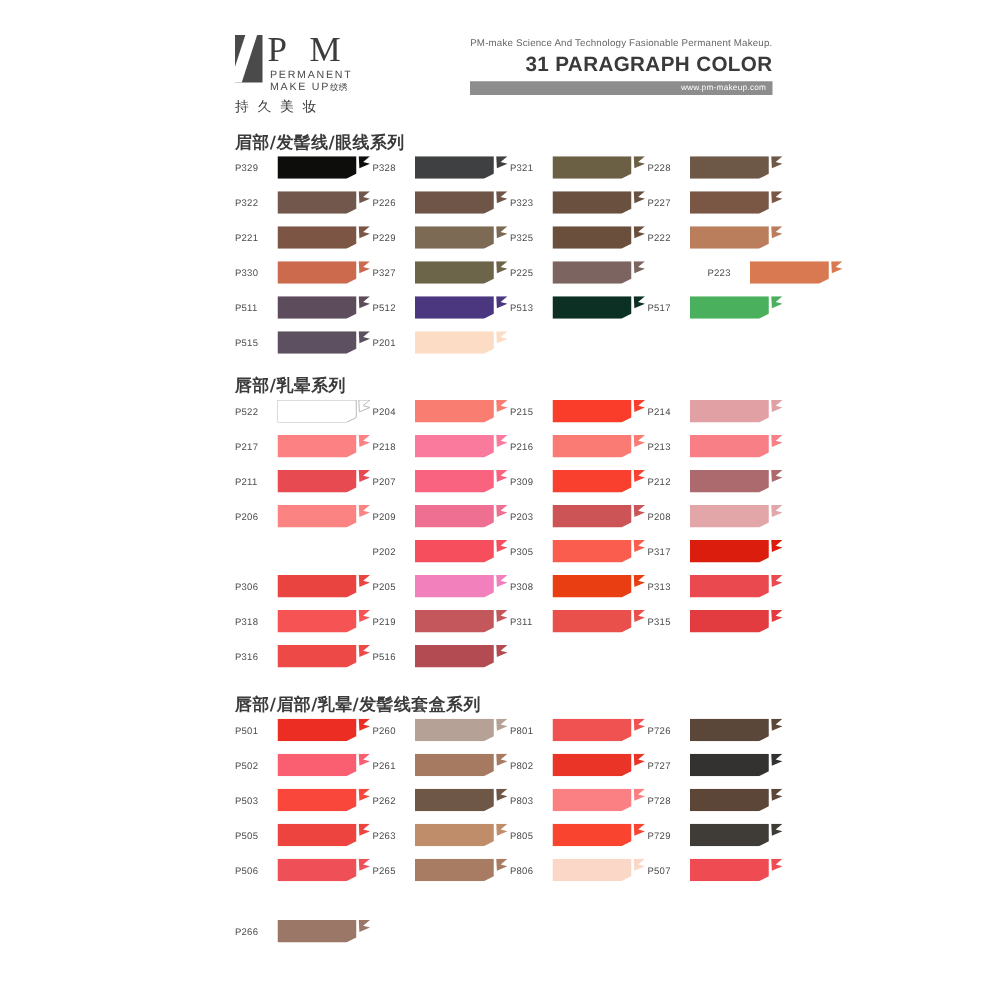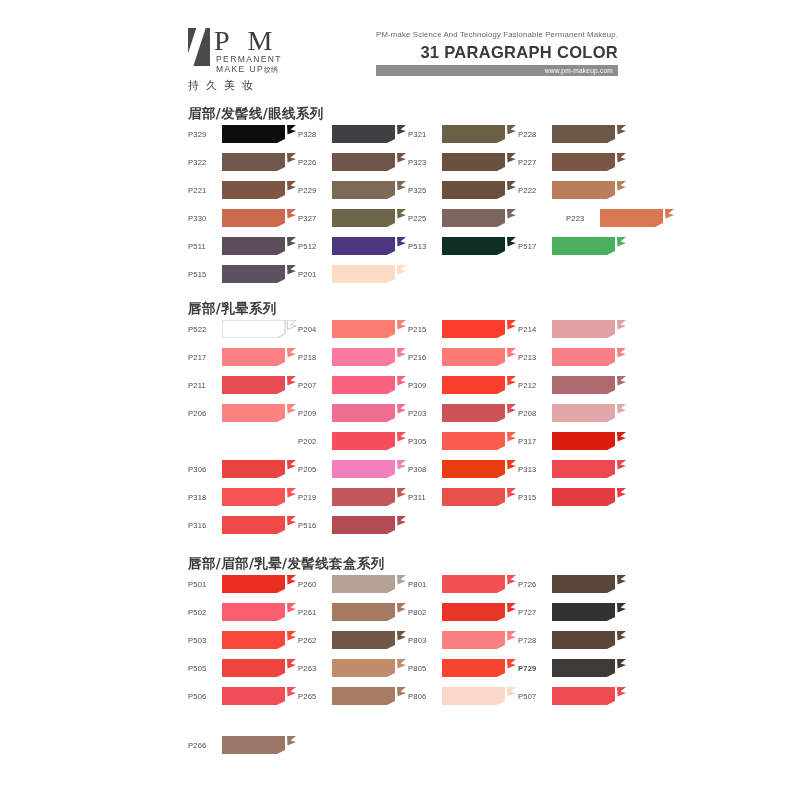--- a/index.html
+++ b/index.html
@@ -711,21 +711,21 @@
           </div>
           <div class="cell" style="left: 220px; top: 84px; width: 108px;">
             <div class="code">P805</div>
             <div class="swatch" title="P805">
               <svg viewBox="0 0 74 18" xmlns="http://www.w3.org/2000/svg">
                 <path d="M0,0 L63,0 L63,14 L55,18 L0,18 Z" fill="#f94430"></path>
                 <path d="M65,0 L74,0 L68.5,4.5 L74,6 L65.5,9.5 Z" fill="#f94430"></path>
               </svg>
             </div>
           </div>
-          <div class="cell" style="left: 330px; top: 84px; width: 108px; font-weight: bold;">
+          <div class="cell" style="left: 330px; top: 84px; width: 108px;">
             <div class="code">P729</div>
             <div class="swatch" title="P729">
               <svg viewBox="0 0 74 18" xmlns="http://www.w3.org/2000/svg">
                 <path d="M0,0 L63,0 L63,14 L55,18 L0,18 Z" fill="#3f3c37"></path>
                 <path d="M65,0 L74,0 L68.5,4.5 L74,6 L65.5,9.5 Z" fill="#3f3c37"></path>
               </svg>
             </div>
           </div>
           <div class="cell" style="left: 0px; top: 112px; width: 108px;">
             <div class="code">P506</div>

